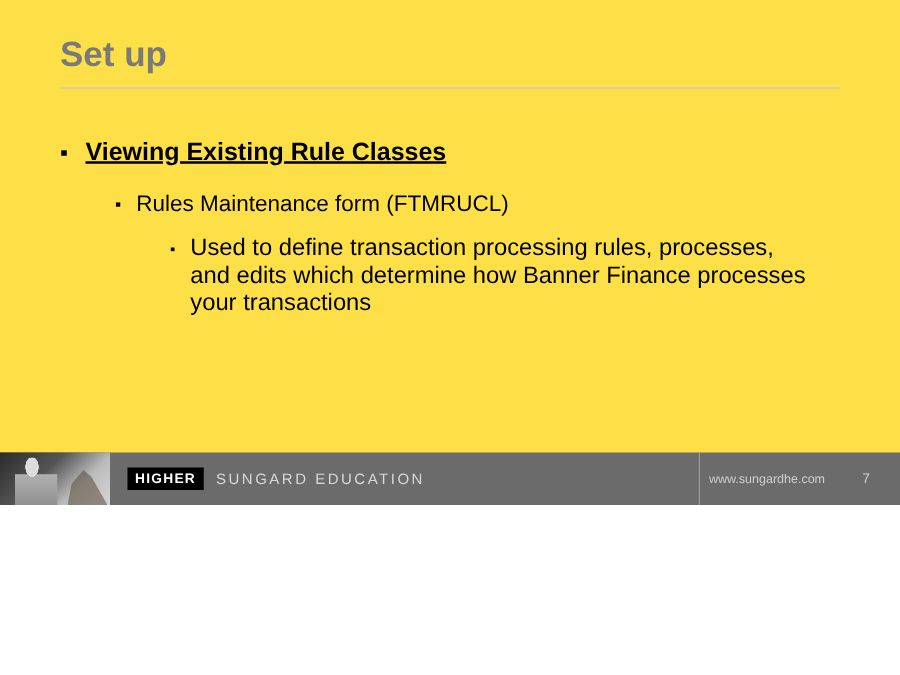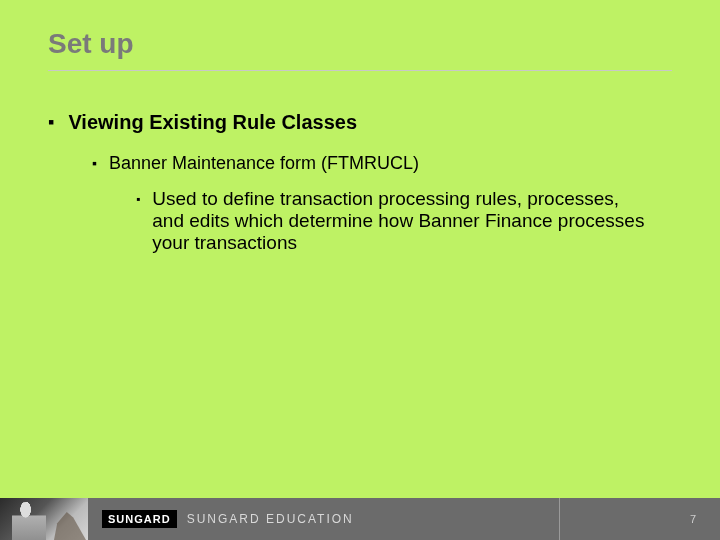--- a/index.html
+++ b/index.html
@@ -1,23 +1,23 @@
 <!DOCTYPE html>
 <html><head>
 <meta charset="utf-8">
 <style>
   * { margin: 0; padding: 0; box-sizing: border-box; }
   html, body { width: 720px; height: 540px; font-family: Arial, Helvetica, sans-serif; background: #fff; overflow: hidden; }
-  .slide { position: relative; width: 720px; height: 540px; background: #bef264; }
+  .slide { position: relative; width: 720px; height: 404px; background: #fde047; }
   .title { position: absolute; left: 48px; top: 28px; font-size: 28px; font-weight: bold; color: #7a7a7a; }
   .rule { position: absolute; left: 48px; top: 70px; width: 624px; height: 0; border-top: 1px solid #c8c8c8; }
   .content { position: absolute; left: 48px; top: 110px; width: 624px; color: #000; }
   .lvl1 { display: flex; align-items: flex-start; margin-bottom: 18px; }
   .lvl1 .bullet { font-size: 18px; line-height: 24px; margin-right: 14px; color: #000; }
-  .lvl1 .text { font-size: 20px; font-weight: bold; line-height: 24px; }
+  .lvl1 .text { font-size: 20px; font-weight: bold; line-height: 24px; text-decoration: underline; }
   .lvl2 { display: flex; align-items: flex-start; margin: 0 0 14px 44px; }
   .lvl2 .bullet { font-size: 14px; line-height: 22px; margin-right: 12px; color: #000; }
   .lvl2 .text { font-size: 18px; line-height: 22px; }
   .lvl3 { display: flex; align-items: flex-start; margin: 0 0 10px 88px; }
   .lvl3 .bullet { font-size: 12px; line-height: 22px; margin-right: 12px; color: #000; }
   .lvl3 .text { font-size: 19px; line-height: 22px; max-width: 500px; }
   .footer { position: absolute; left: 0; bottom: 0; width: 720px; height: 42px; background: #6b6b6b; display: flex; align-items: center; }
   .photo { width: 88px; height: 42px; background: linear-gradient(135deg, #2b2b2b 0%, #555 40%, #888 55%, #bbb 70%, #d6d6d6 100%); position: relative; overflow: hidden; flex-shrink: 0; }
   .photo::after { content: ""; position: absolute; left: 12px; bottom: 0; width: 34px; height: 38px; background: radial-gradient(ellipse at 40% 20%, #ddd 0%, #ddd 18%, rgba(0,0,0,0) 19%), linear-gradient(180deg, rgba(0,0,0,0) 0%, rgba(0,0,0,0) 35%, #b0b0b0 36%, #909090 100%); border-radius: 14px 14px 0 0; }
   .photo::before { content: ""; position: absolute; right: 2px; bottom: 0; width: 32px; height: 28px; background: #5a4a3a; clip-path: polygon(0 100%, 10% 40%, 40% 0, 60% 20%, 100% 100%); opacity: .55; }
@@ -36,31 +36,32 @@
   <div class="title">Set up</div>
   <div class="rule"></div>
 
   <div class="content">
     <div class="lvl1">
       <span class="bullet">▪</span>
       <span class="text">Viewing Existing Rule Classes</span>
     </div>
     <div class="lvl2">
       <span class="bullet">▪</span>
-      <span class="text">Banner Maintenance form (FTMRUCL)</span>
+      <span class="text">Rules Maintenance form (FTMRUCL)</span>
     </div>
     <div class="lvl3">
       <span class="bullet">▪</span>
       <span class="text">Used to define transaction processing rules, processes, and edits which determine how Banner Finance processes your transactions</span>
     </div>
   </div>
 
   <div class="footer">
     <div class="photo"></div>
     <div class="brand">
-      <span class="brand-mark">SUNGARD</span>
+      <span class="brand-mark">HIGHER</span>
       <span class="brand-sub">SUNGARD EDUCATION</span>
     </div>
     <div class="vsep"></div>
+    <div class="url">www.sungardhe.com</div>
     <div class="pagenum">7</div>
   </div>
 
 </div>
 
 </body></html>

